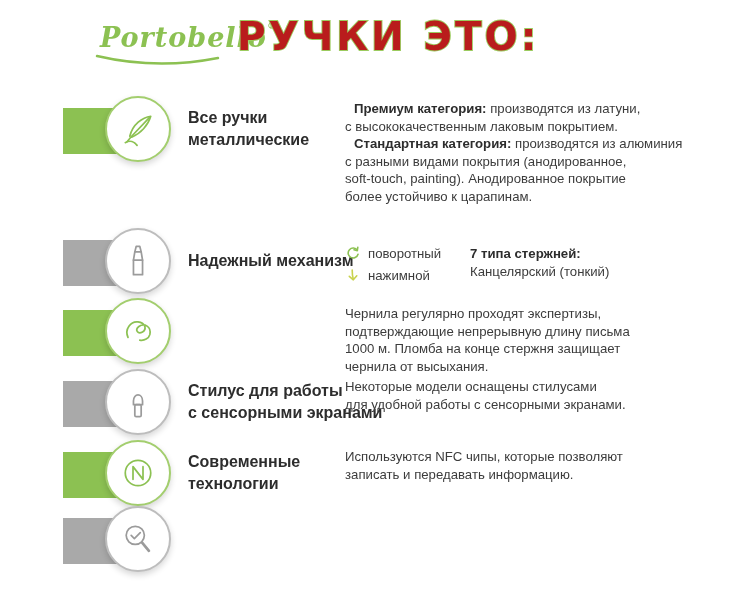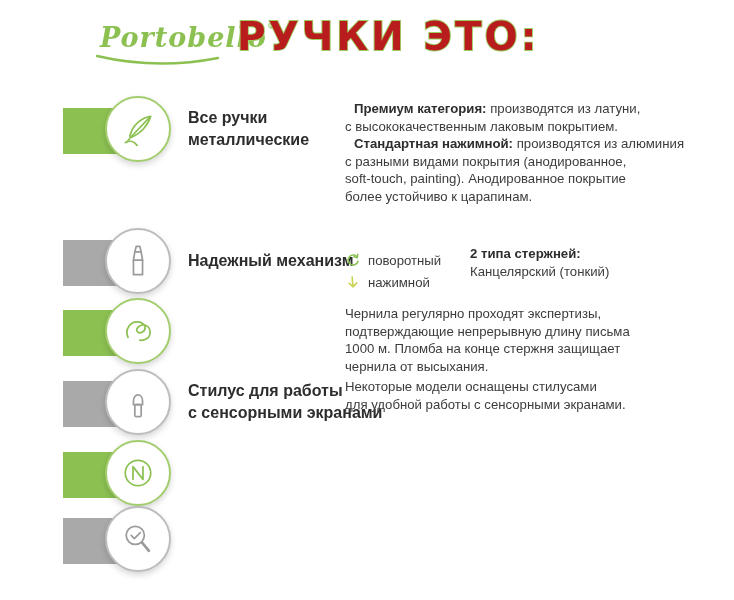--- a/index.html
+++ b/index.html
@@ -33,21 +33,21 @@
 
   .label{position:absolute;left:188px;top:0;height:72px;display:flex;align-items:center;
          font-weight:700;font-size:16px;color:#2d2d2d;white-space:pre-line;line-height:1.35;}
 
   .rtext{position:absolute;left:345px;width:382px;font-size:13.2px;line-height:17.5px;
          color:var(--text);white-space:pre-line;}
   .rtext .bold{font-weight:700;color:#2d2d2d;padding-left:9px;}
 
   
   .mech{position:absolute;left:345px;width:118px;}
-  .mech-item{display:flex;align-items:flex-end;gap:8px;height:22px;font-size:13.2px;}
+  .mech-item{display:flex;align-items:flex-start;gap:8px;height:22px;font-size:13.2px;}
   .mech-item svg{fill:none;stroke-width:1.6;stroke-linecap:round;stroke-linejoin:round;}
   .refills{position:absolute;left:470px;font-size:13.2px;line-height:17.5px;}
   .refills .rt{font-weight:700;color:#2d2d2d;}
 </style>
 </head>
 <body>
 
 <div class="page">
 
   <div class="logo"><span>Portobello</span><sup>®</sup></div>
@@ -65,21 +65,21 @@
           <path d="M35 9 L15 30"></path>
           <path d="M14 31 l-4 5"></path>
           <path d="M8 37 c5 -3 10 -1 13 3"></path>
         </svg>
       </div>
     </div>
     <div class="label">Все ручки
 металлические</div>
     <div class="rtext" style="top:7px"><span class="bold">Премиум категория:</span><span> производятся из латуни,
 с высококачественным лаковым покрытием.
-</span><span class="bold">Стандартная нажимной:</span><span> производятся из алюминия
+</span><span class="bold">Стандартная категория:</span><span> производятся из алюминия
 с разными видами покрытия (анодированное,
 soft-touch, painting). Анодированное покрытие
 более устойчиво к царапинам.</span></div>
   </div>
 
   <div class="row gray" style="top:225px">
     <div class="badge">
       <div class="bar"></div>
       <div class="circ">
         <svg class="big" width="40" height="40" viewBox="0 0 44 44">
@@ -100,21 +100,21 @@
       </div>
       <div class="mech-item">
         <svg width="15" height="15" viewBox="0 0 15 15" stroke="#C9D24E">
           <path d="M7.2 2 C7.2 6 7.4 8 8.2 11"></path>
           <path d="M4.3 8.3 L8.3 11.8 L11.8 7.8"></path>
         </svg>
         <span>нажимной</span>
       </div>
     </div>
     <div class="refills" style="top:20px">
-      <div class="rt">2 типа стержней:</div>
+      <div class="rt">7 типа стержней:</div>
       <div>Канцелярский (тонкий)</div>
     </div>
   </div>
 
   <div class="row green" style="top:295px">
     <div class="badge">
       <div class="bar"></div>
       <div class="circ">
         <svg class="big" width="40" height="40" viewBox="0 0 44 44">
           <path d="M11 29 C7 20 14 11 22 12 C30 13 32 20 27 23 C22 26 18 21 23 17 C29 13 37 17 35 26 C34 30 29 33 24 32"></path>
@@ -146,20 +146,24 @@
   <div class="row green" style="top:437px">
     <div class="badge">
       <div class="bar"></div>
       <div class="circ">
         <svg class="big" width="40" height="40" viewBox="0 0 44 44">
           <circle cx="22" cy="22" r="14"></circle>
           <path d="M16.5 29 V15 L27.5 29 V15"></path>
         </svg>
       </div>
     </div>
+    <div class="label">Современные
+технологии</div>
+    <div class="rtext" style="top:11px"><span>Используются NFC чипы, которые позволяют
+записать и передавать информацию.</span></div>
   </div>
 
   <div class="row gray" style="top:503px">
     <div class="badge">
       <div class="bar"></div>
       <div class="circ">
         <svg class="big" width="40" height="40" viewBox="0 0 44 44">
           <circle cx="19" cy="18" r="10"></circle>
           <path d="M14.5 18 l3.5 3.5 l6.5 -6.5"></path>
           <path d="M26.5 26 l7.5 9" stroke-width="3"></path>

